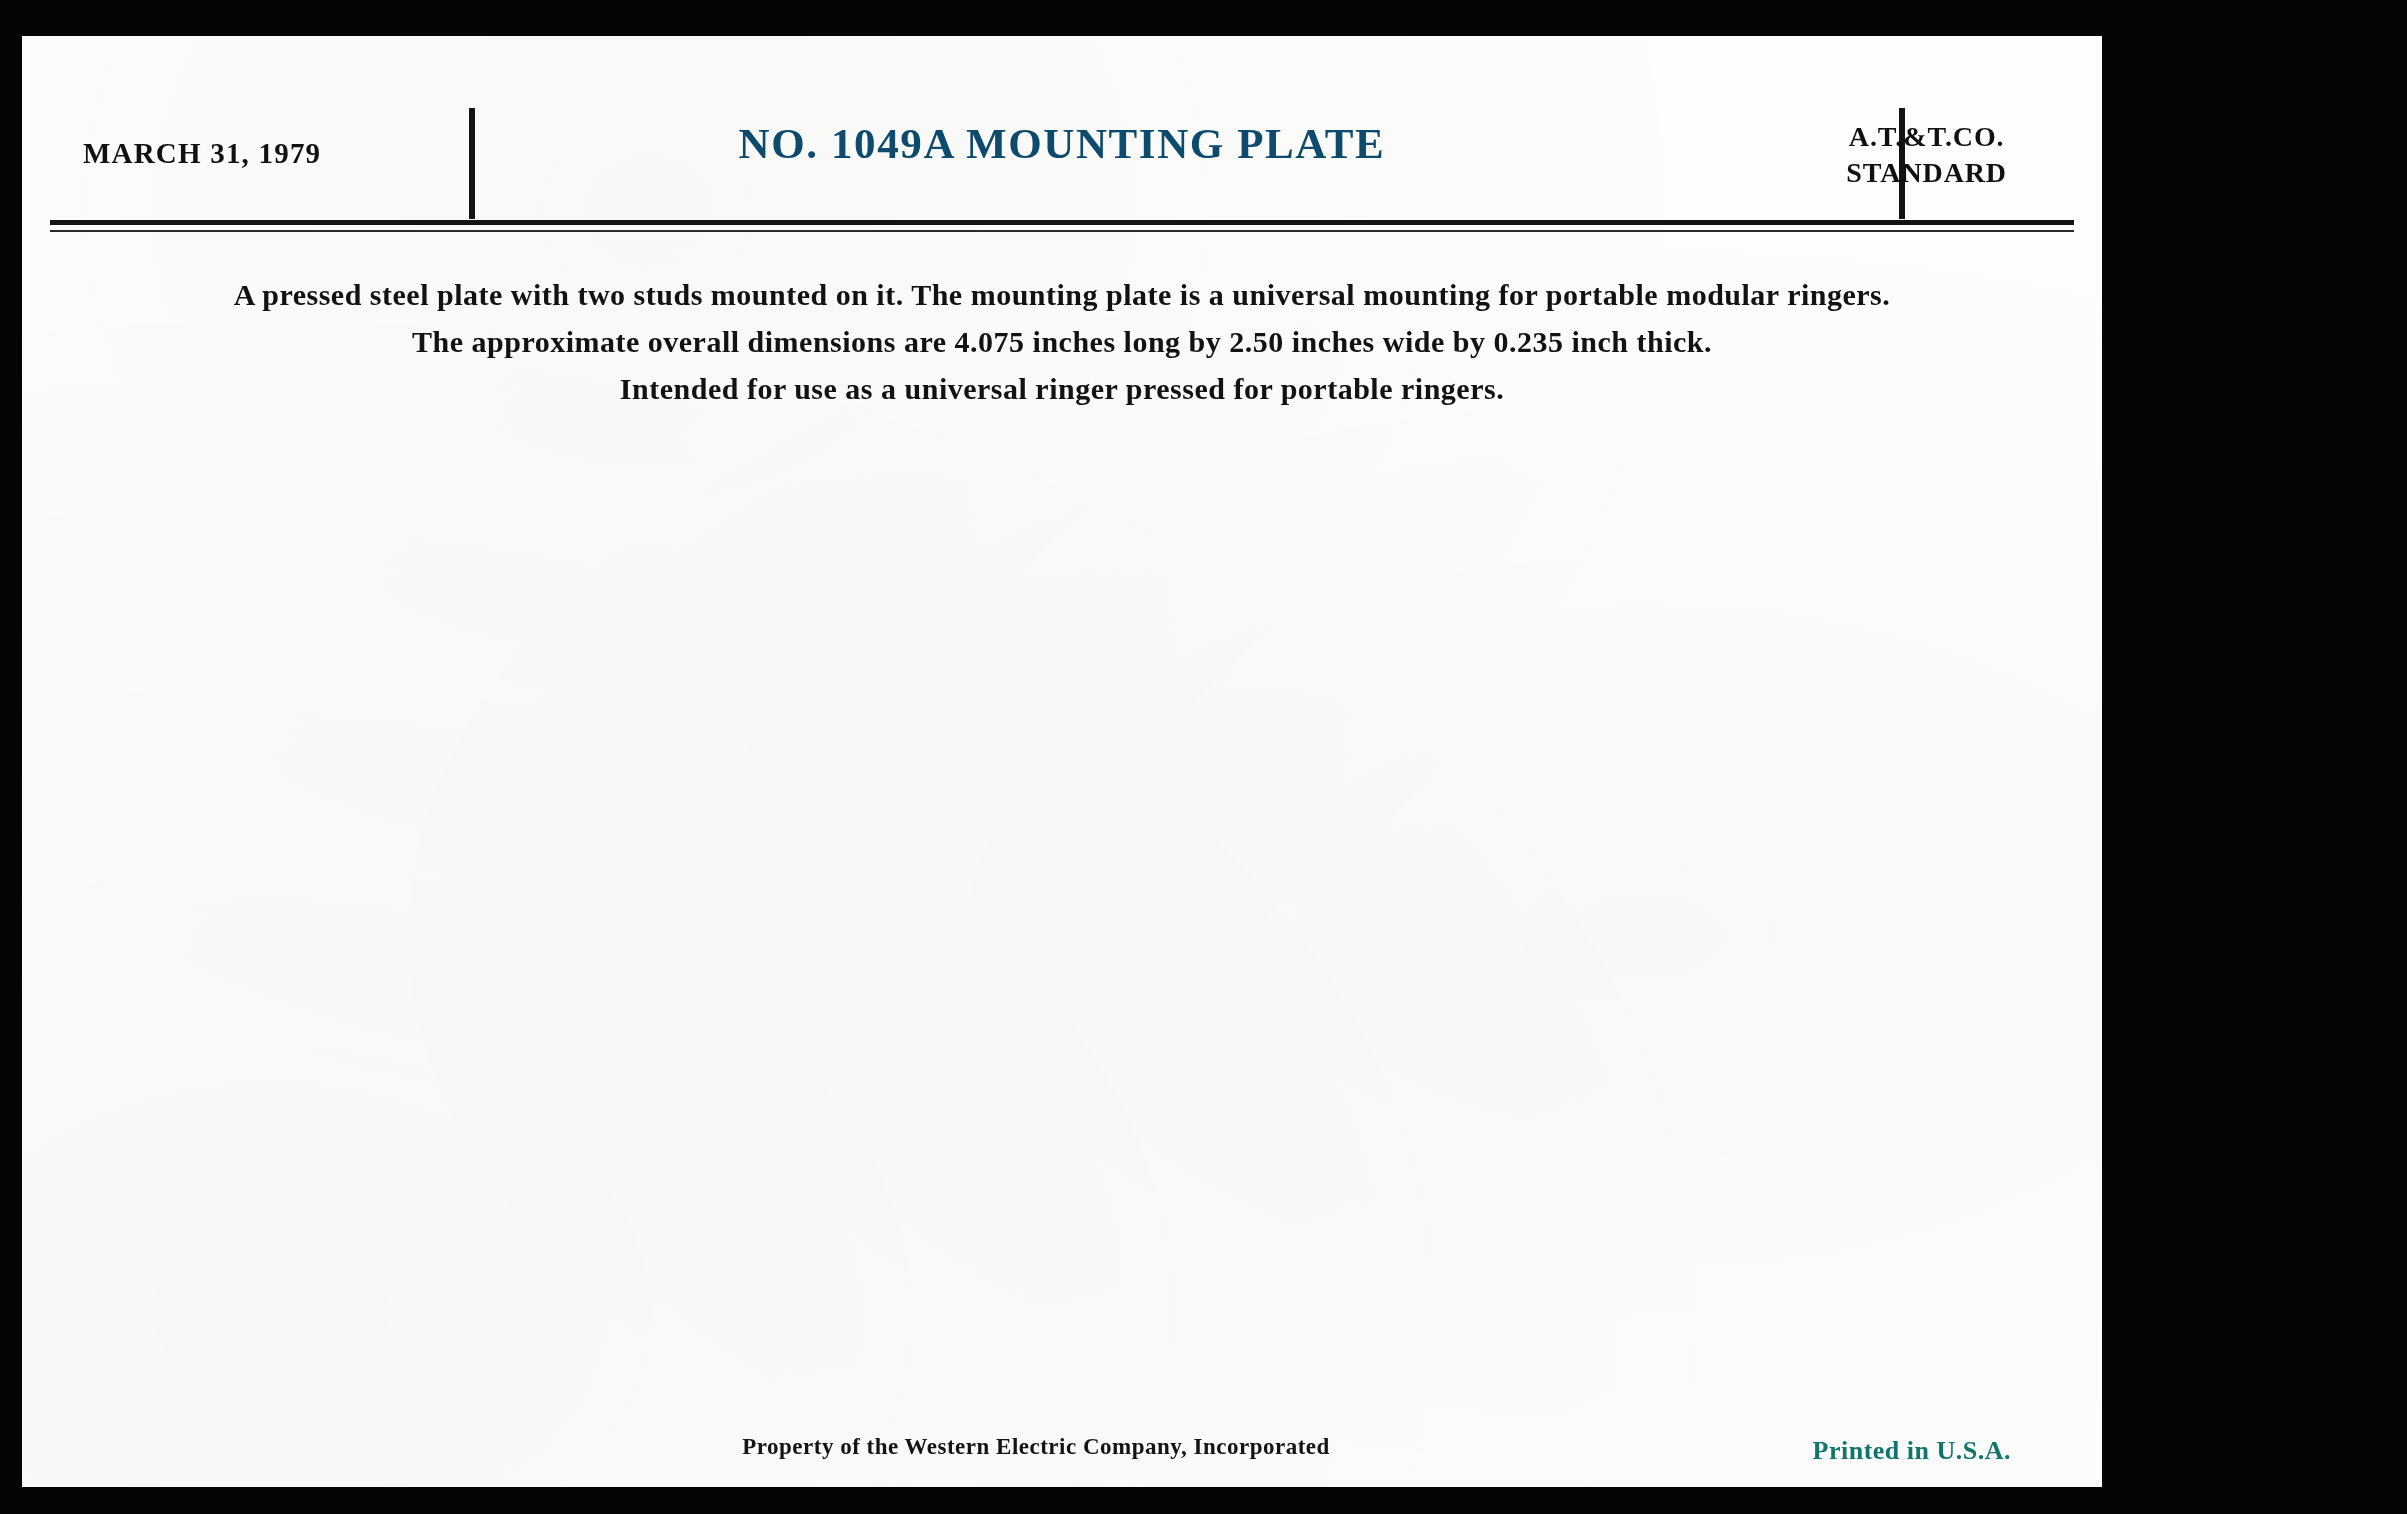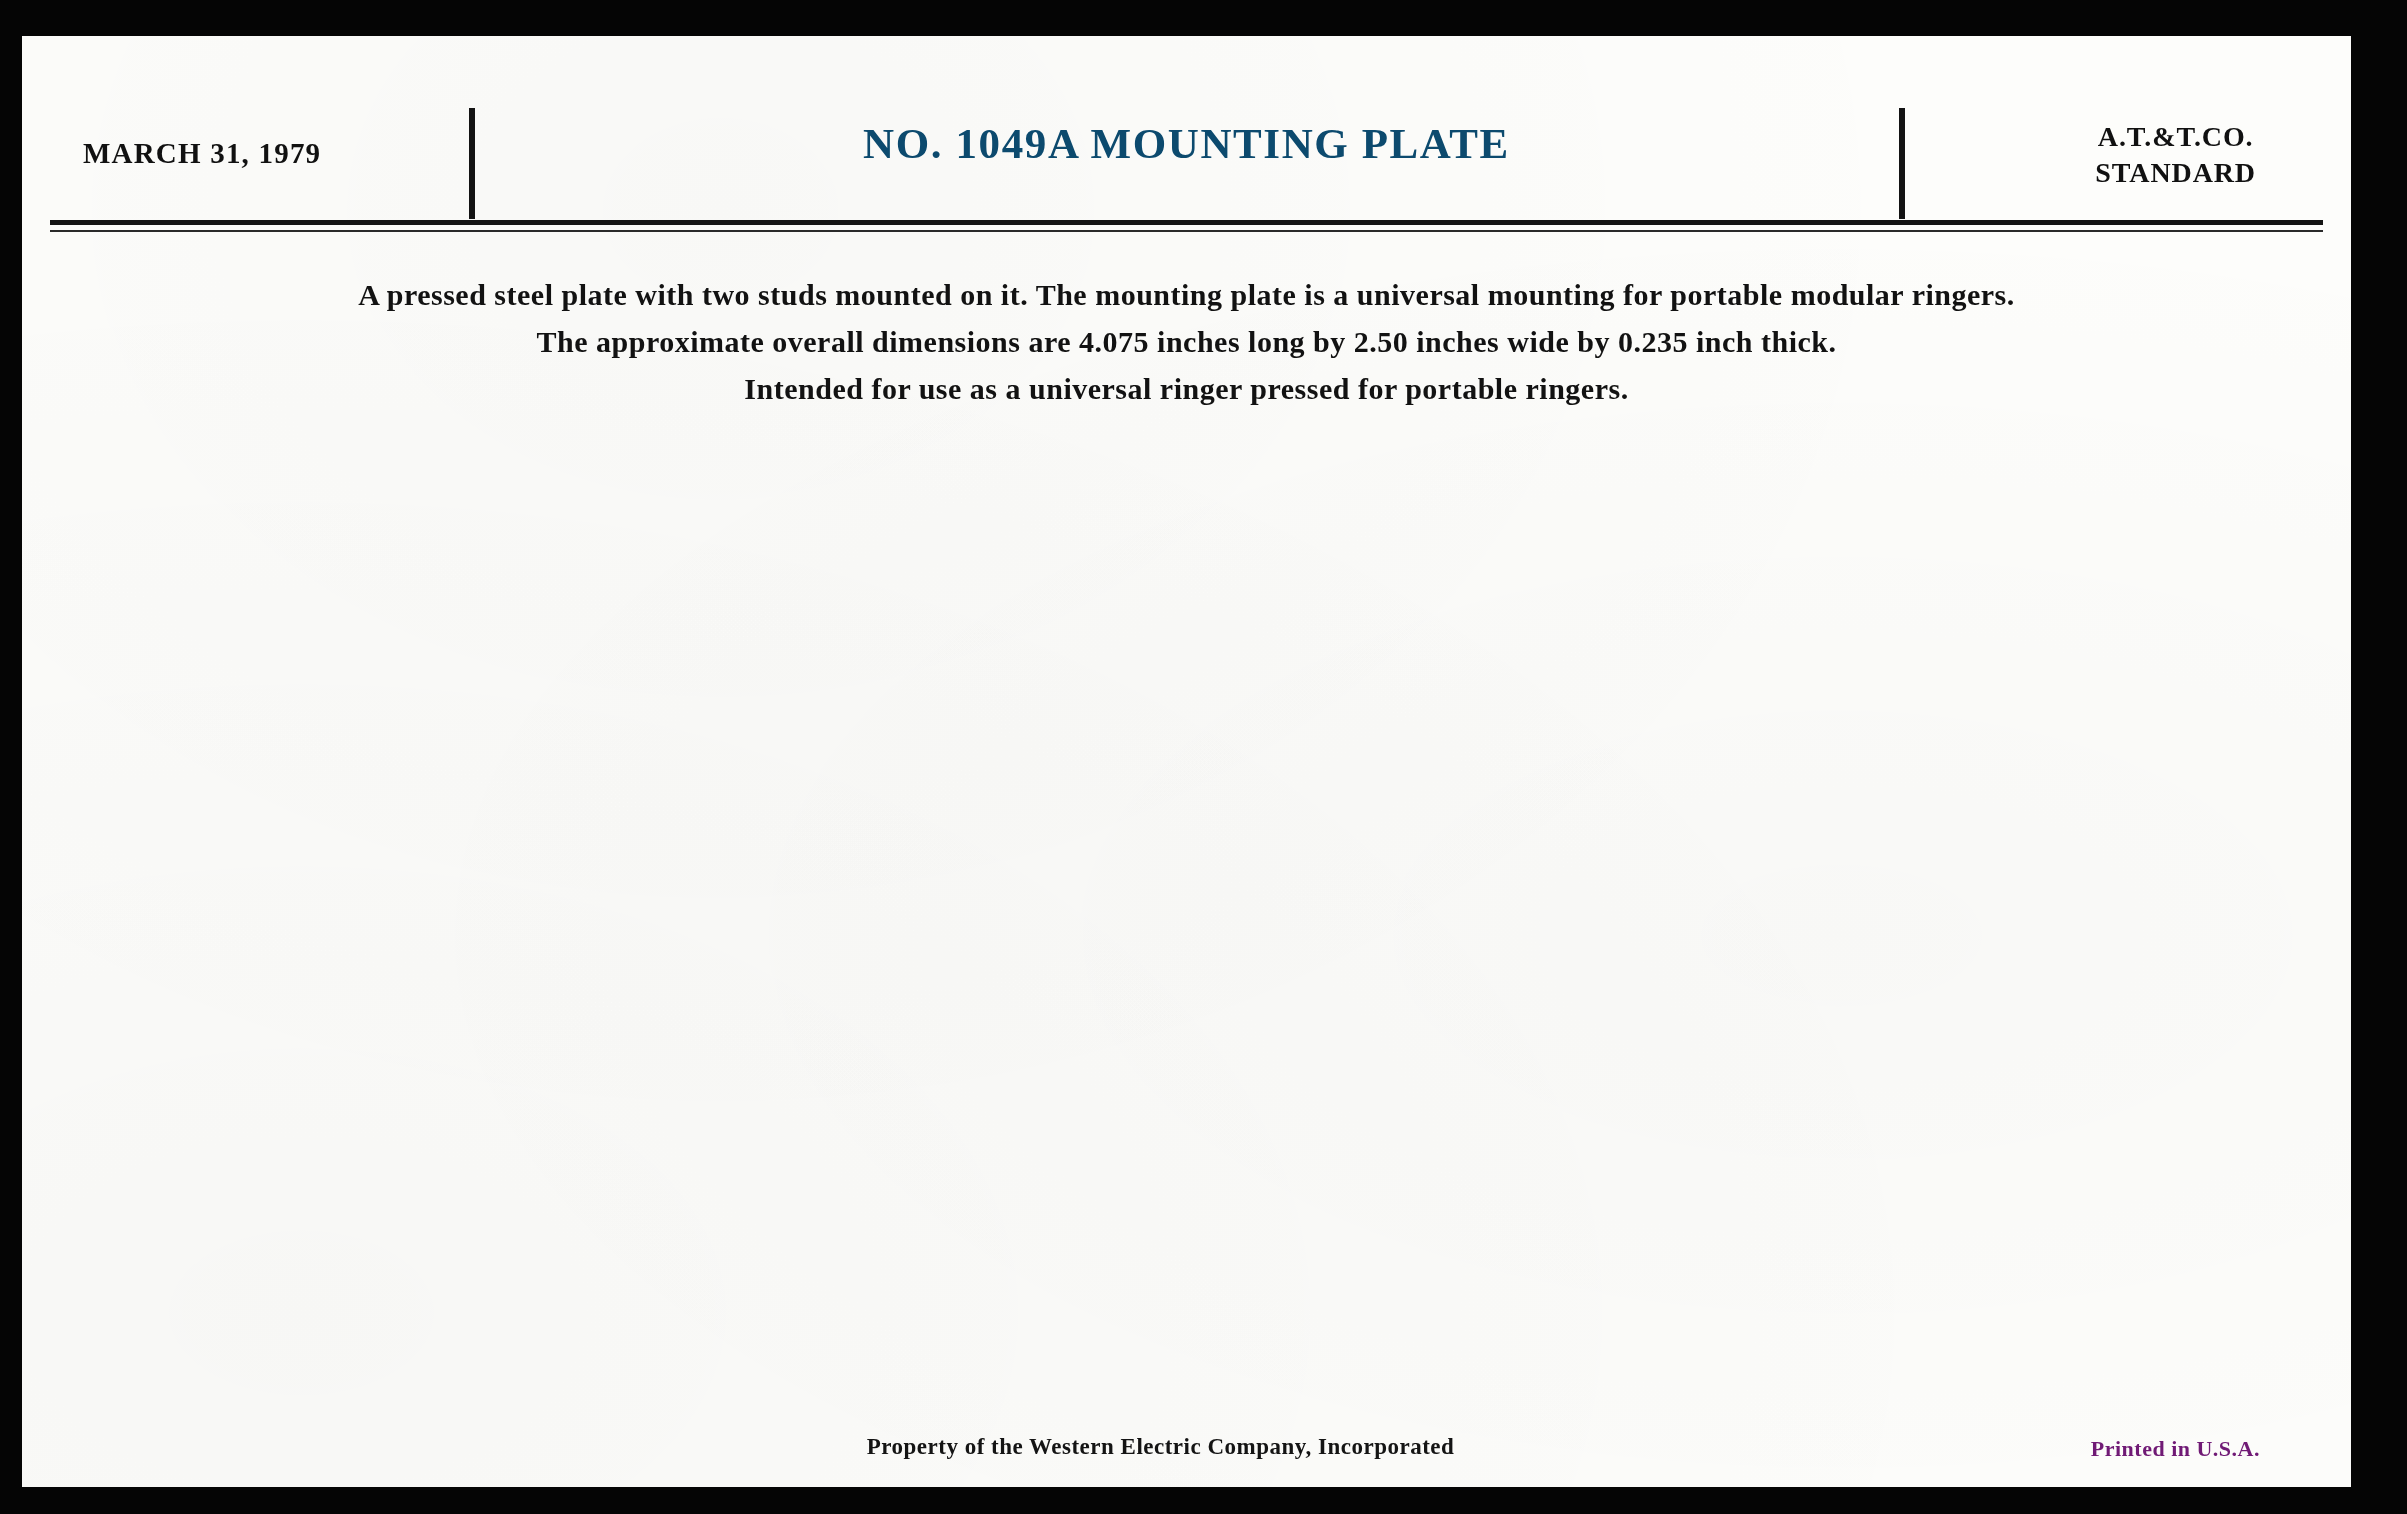--- a/index.html
+++ b/index.html
@@ -21,21 +21,21 @@
     width: 2408px;
     height: 1515px;
     background: #050505;
   }
 
   
   .card {
     position: absolute;
     left: 22px;
     top: 36px;
-    width: 2329px;
+    width: 2080px;
     height: 1451px;
     background: #fdfdfb;
     box-sizing: border-box;
   }
 
   
   .paper-noise {
     position: absolute;
     inset: 0;
     background:
@@ -144,23 +144,23 @@
     letter-spacing: 0.5px;
     color: #141414;
     transform: translateX(-26px);
   }
   .footer-printed {
     position: absolute;
     right: 91px;
     top: 1400px;
     font-family: "Liberation Serif", serif;
     font-weight: bold;
-    font-size: 22px;
+    font-size: 26px;
     letter-spacing: 0.5px;
-    color: #701a75;
+    color: #0f766e;
   }
 </style>
 </head>
 <body>
 
 <div class="scan-frame">
   <div class="card">
     <div class="paper-noise"></div>
 
     <div class="header">

